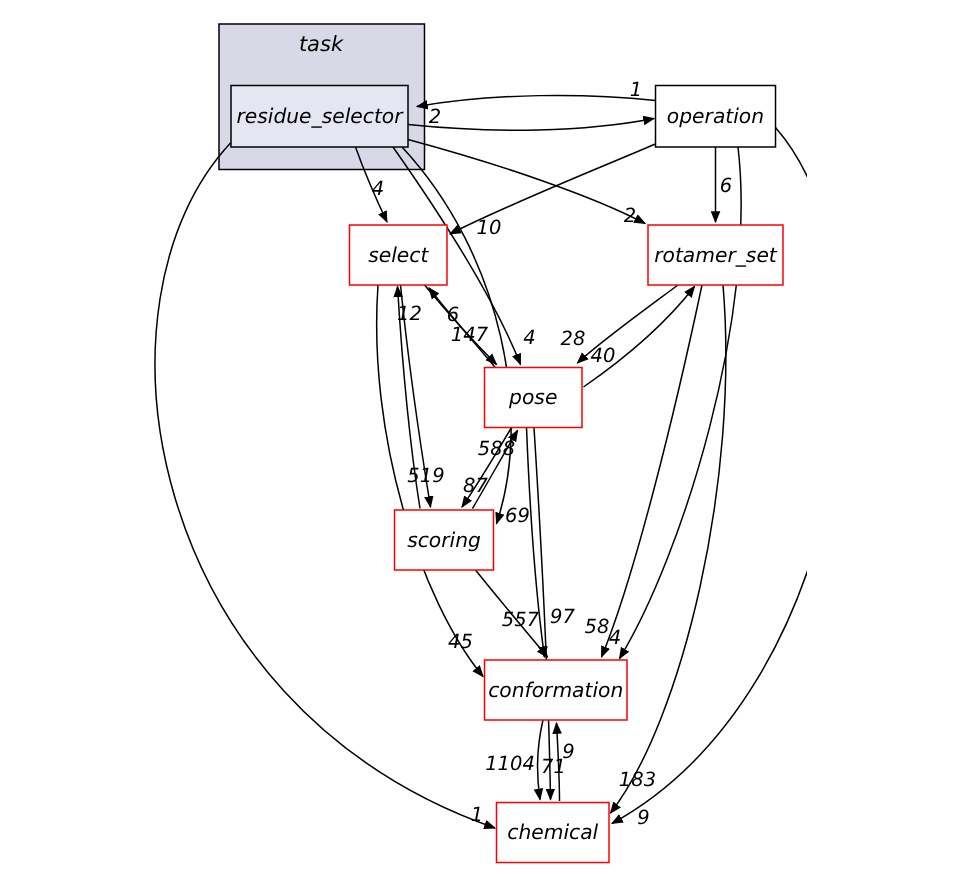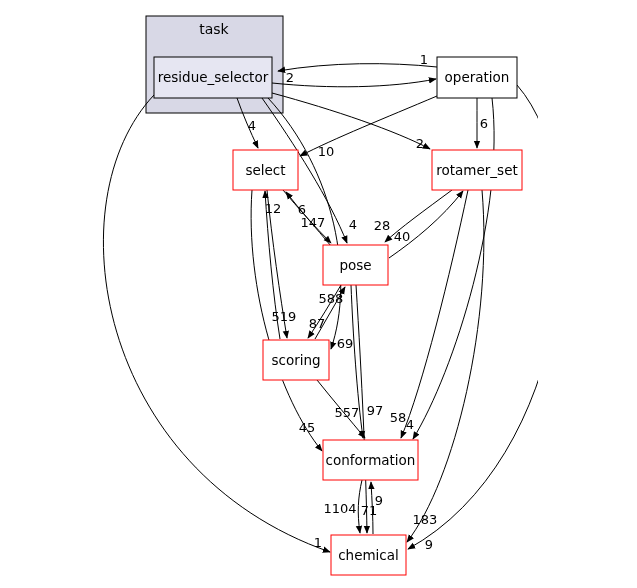--- a/index.html
+++ b/index.html
@@ -2,20 +2,21 @@
 <html><head>
 <meta charset="utf-8">
 <style>
   html,body{margin:0;padding:0;background:#ffffff;}
   .canvas{
     position:relative;
     width:538px;height:588px;
     background:#ffffff;
     font-family:"DejaVu Sans","Liberation Sans",sans-serif;
     overflow:hidden;
+    font-style:italic;
   }
   svg{display:block;}
   .node-label{font-size:13.5px;fill:#000;}
   .edge-label{font-size:13px;fill:#000;}
   .cluster-label{font-size:14px;fill:#000;}
 </style>
 </head>
 <body>
 
 <div class="canvas">

